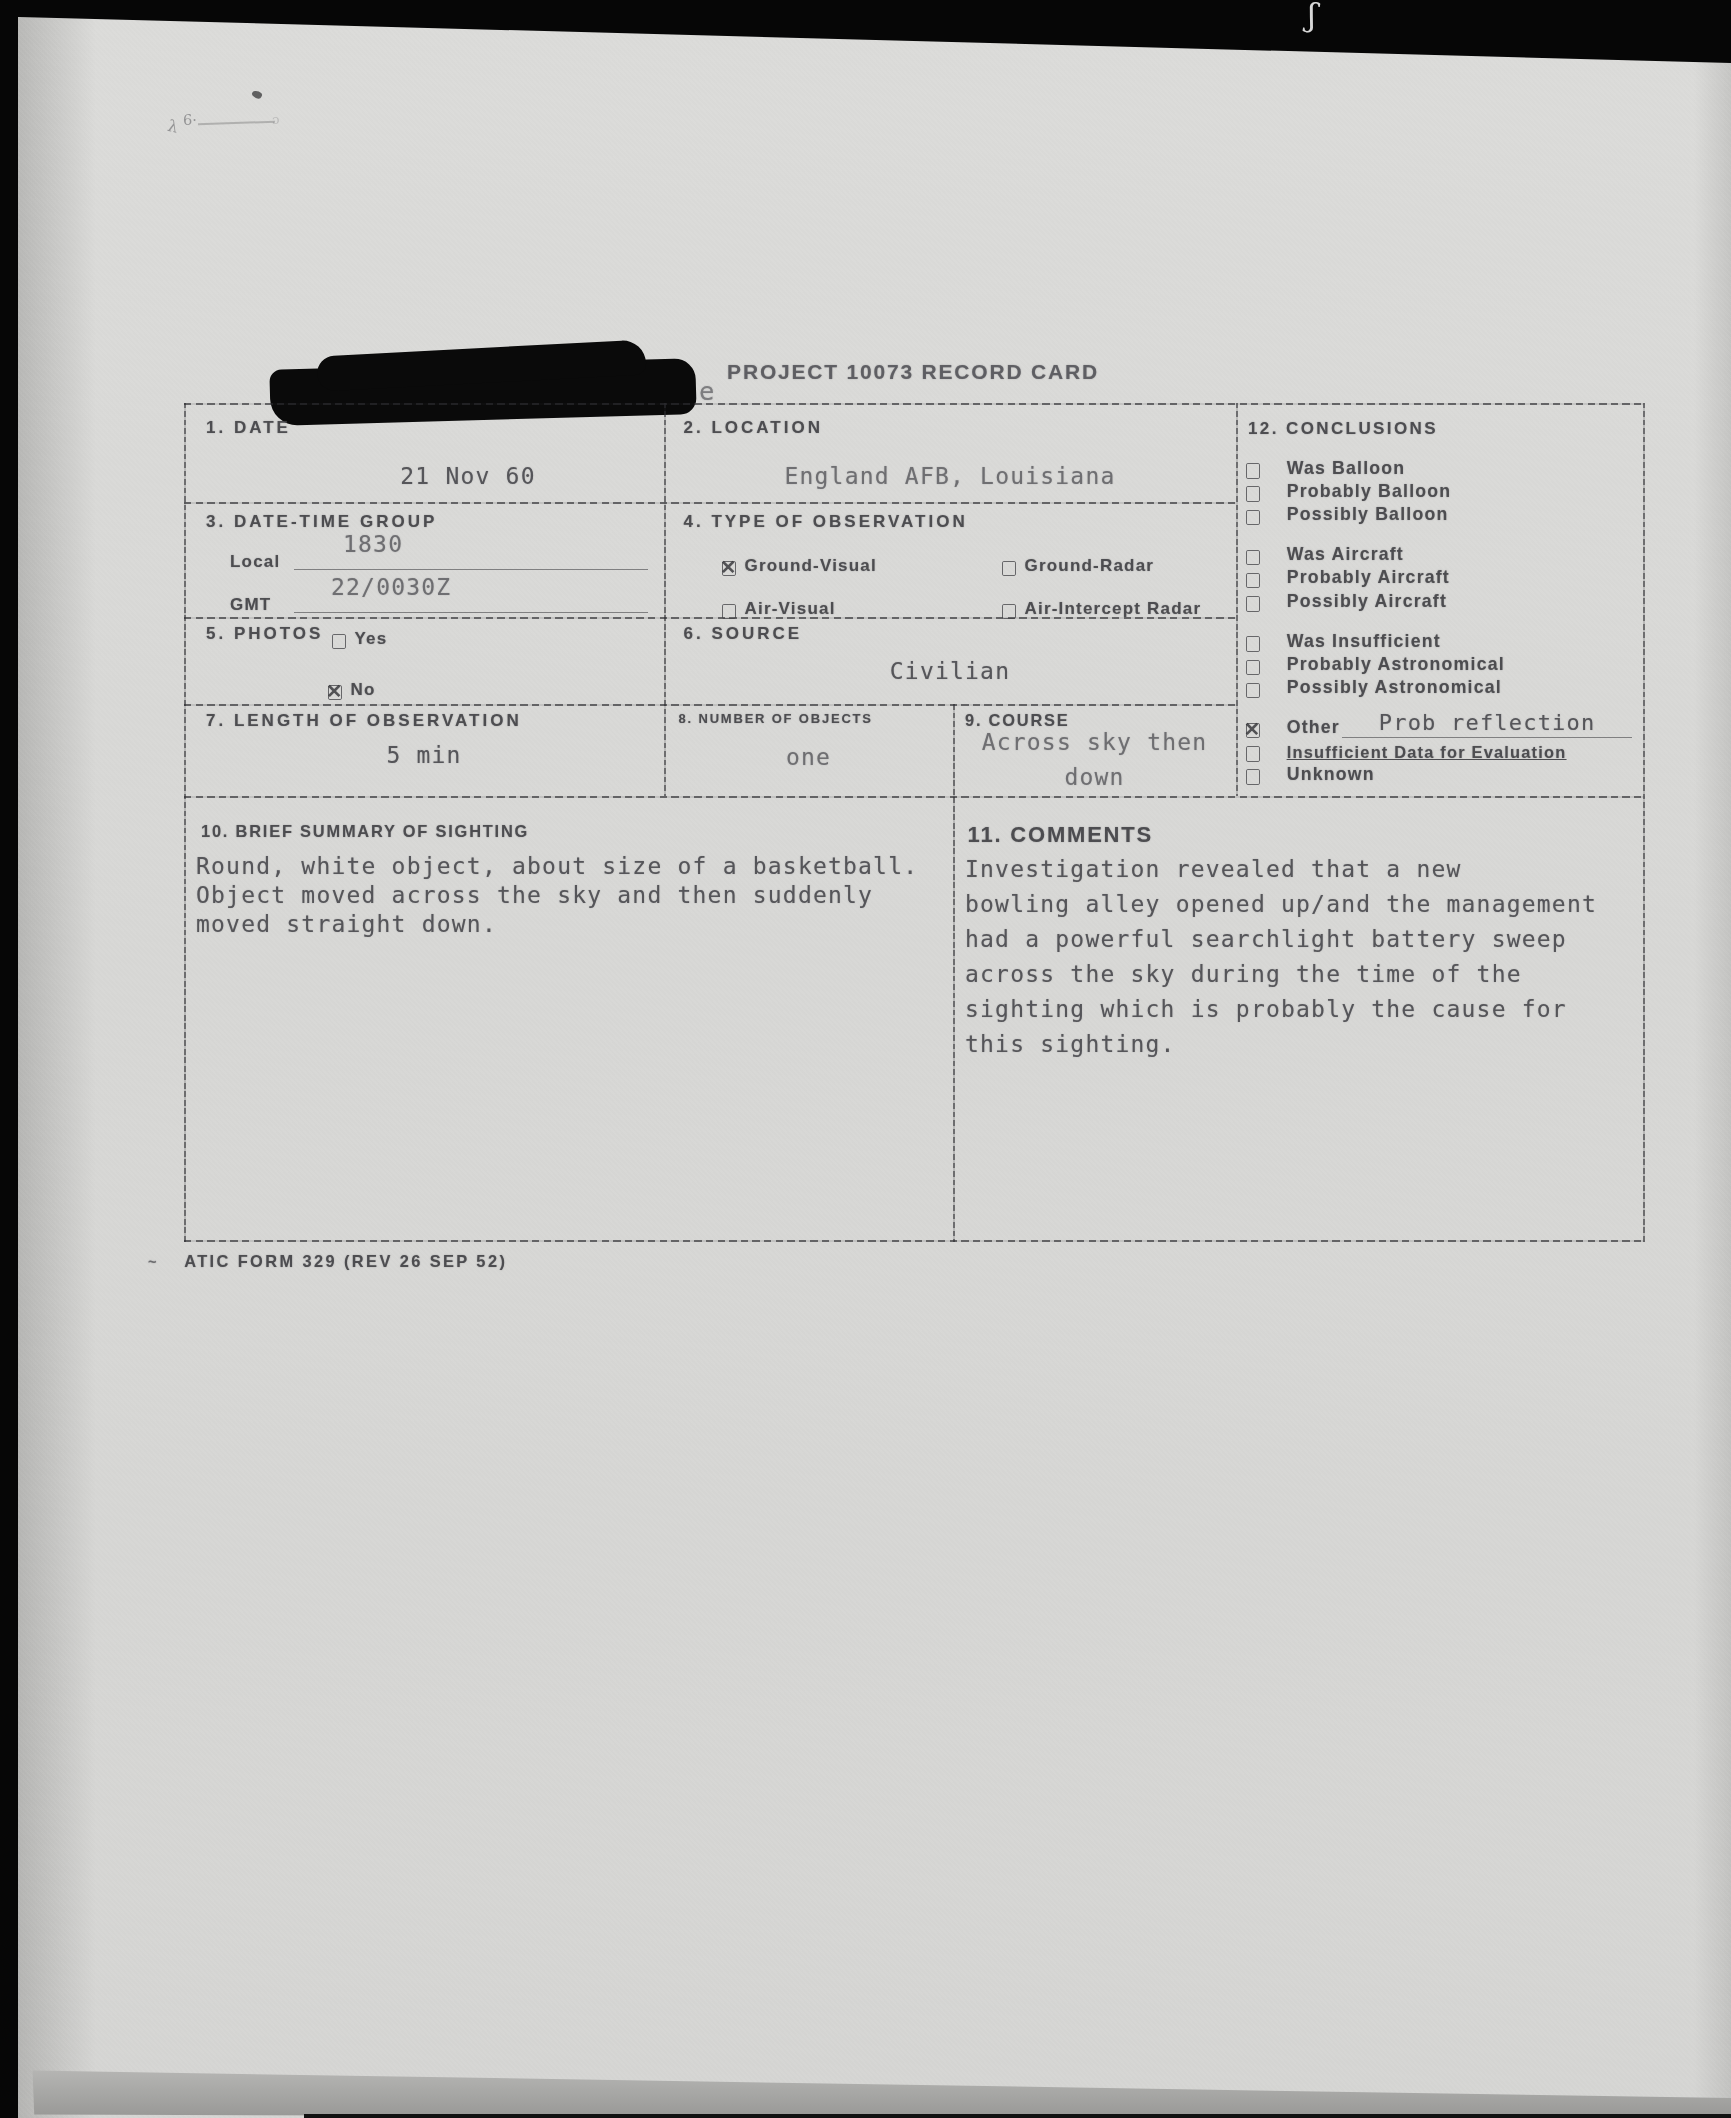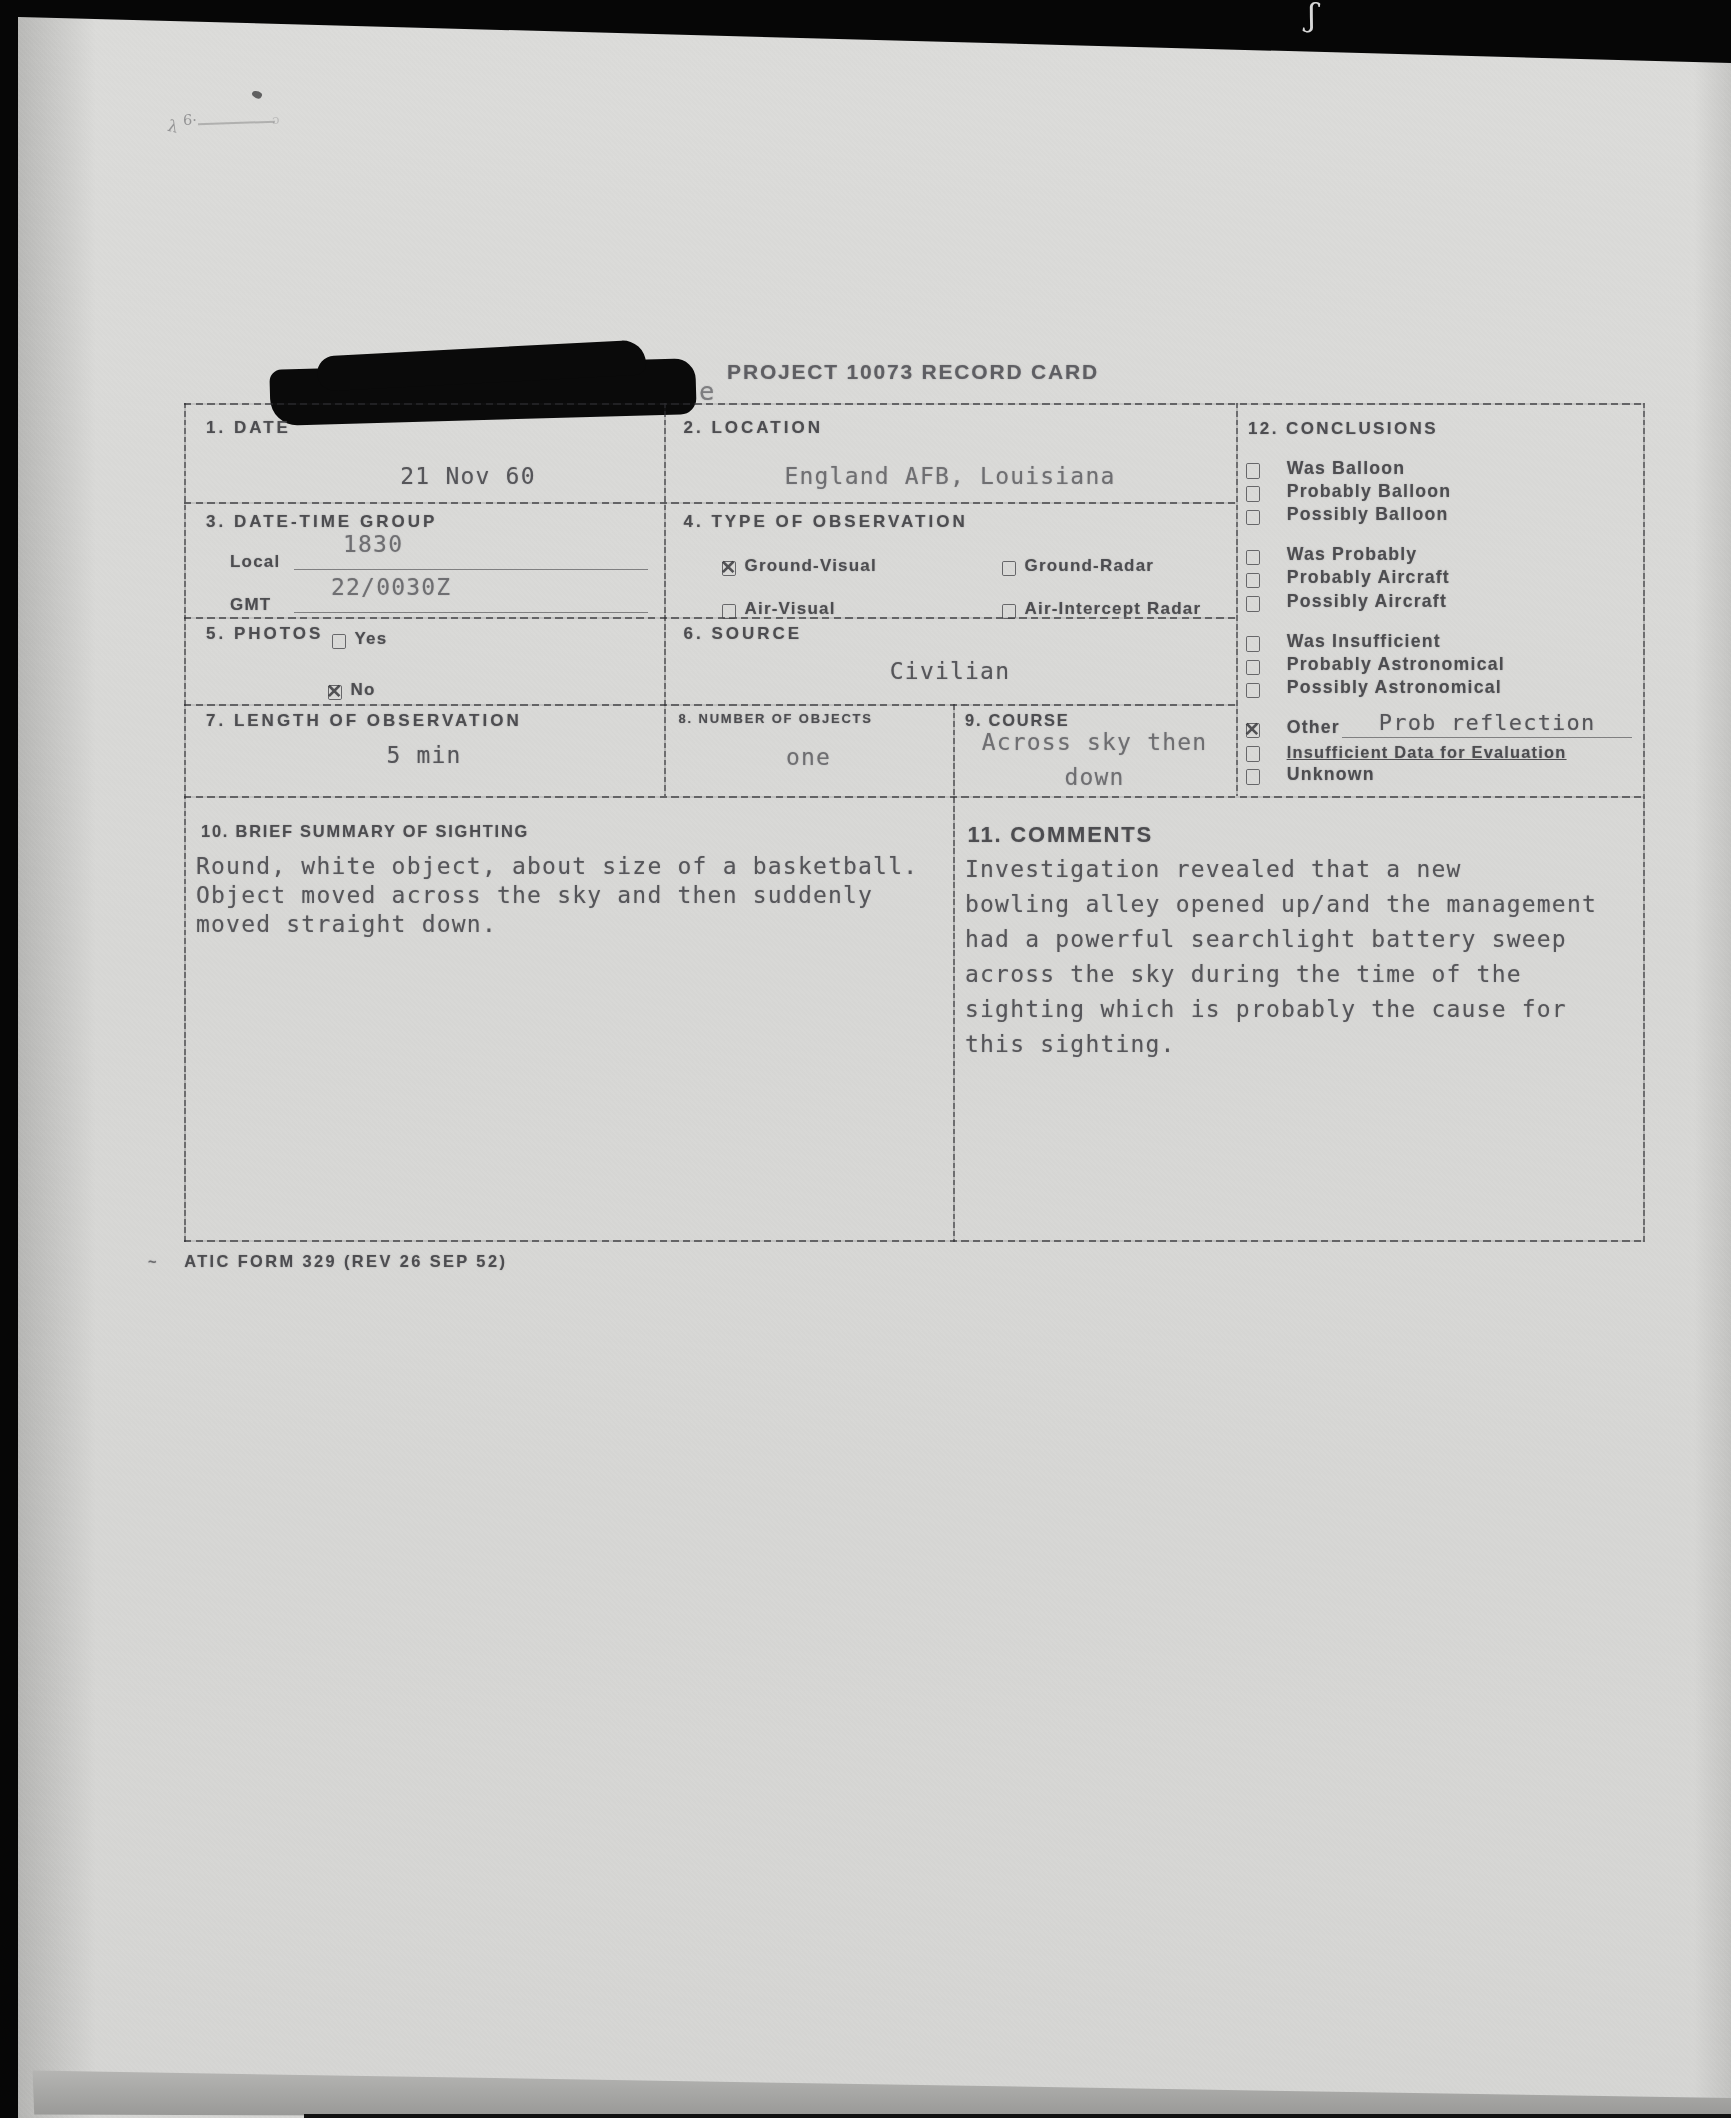--- a/index.html
+++ b/index.html
@@ -169,21 +169,21 @@
         <div class="c-item">
           <span class="box"></span>
           <span class="stamp">Probably Balloon</span>
           </div>
         <div class="c-item">
           <span class="box"></span>
           <span class="stamp">Possibly Balloon</span>
           </div>
         <div class="c-item c-gap">
           <span class="box"></span>
-          <span class="stamp">Was Probably</span>
+          <span class="stamp">Was Aircraft</span>
           </div>
         <div class="c-item">
           <span class="box"></span>
           <span class="stamp">Probably Aircraft</span>
           </div>
         <div class="c-item">
           <span class="box"></span>
           <span class="stamp">Possibly Aircraft</span>
           </div>
         <div class="c-item c-gap">

